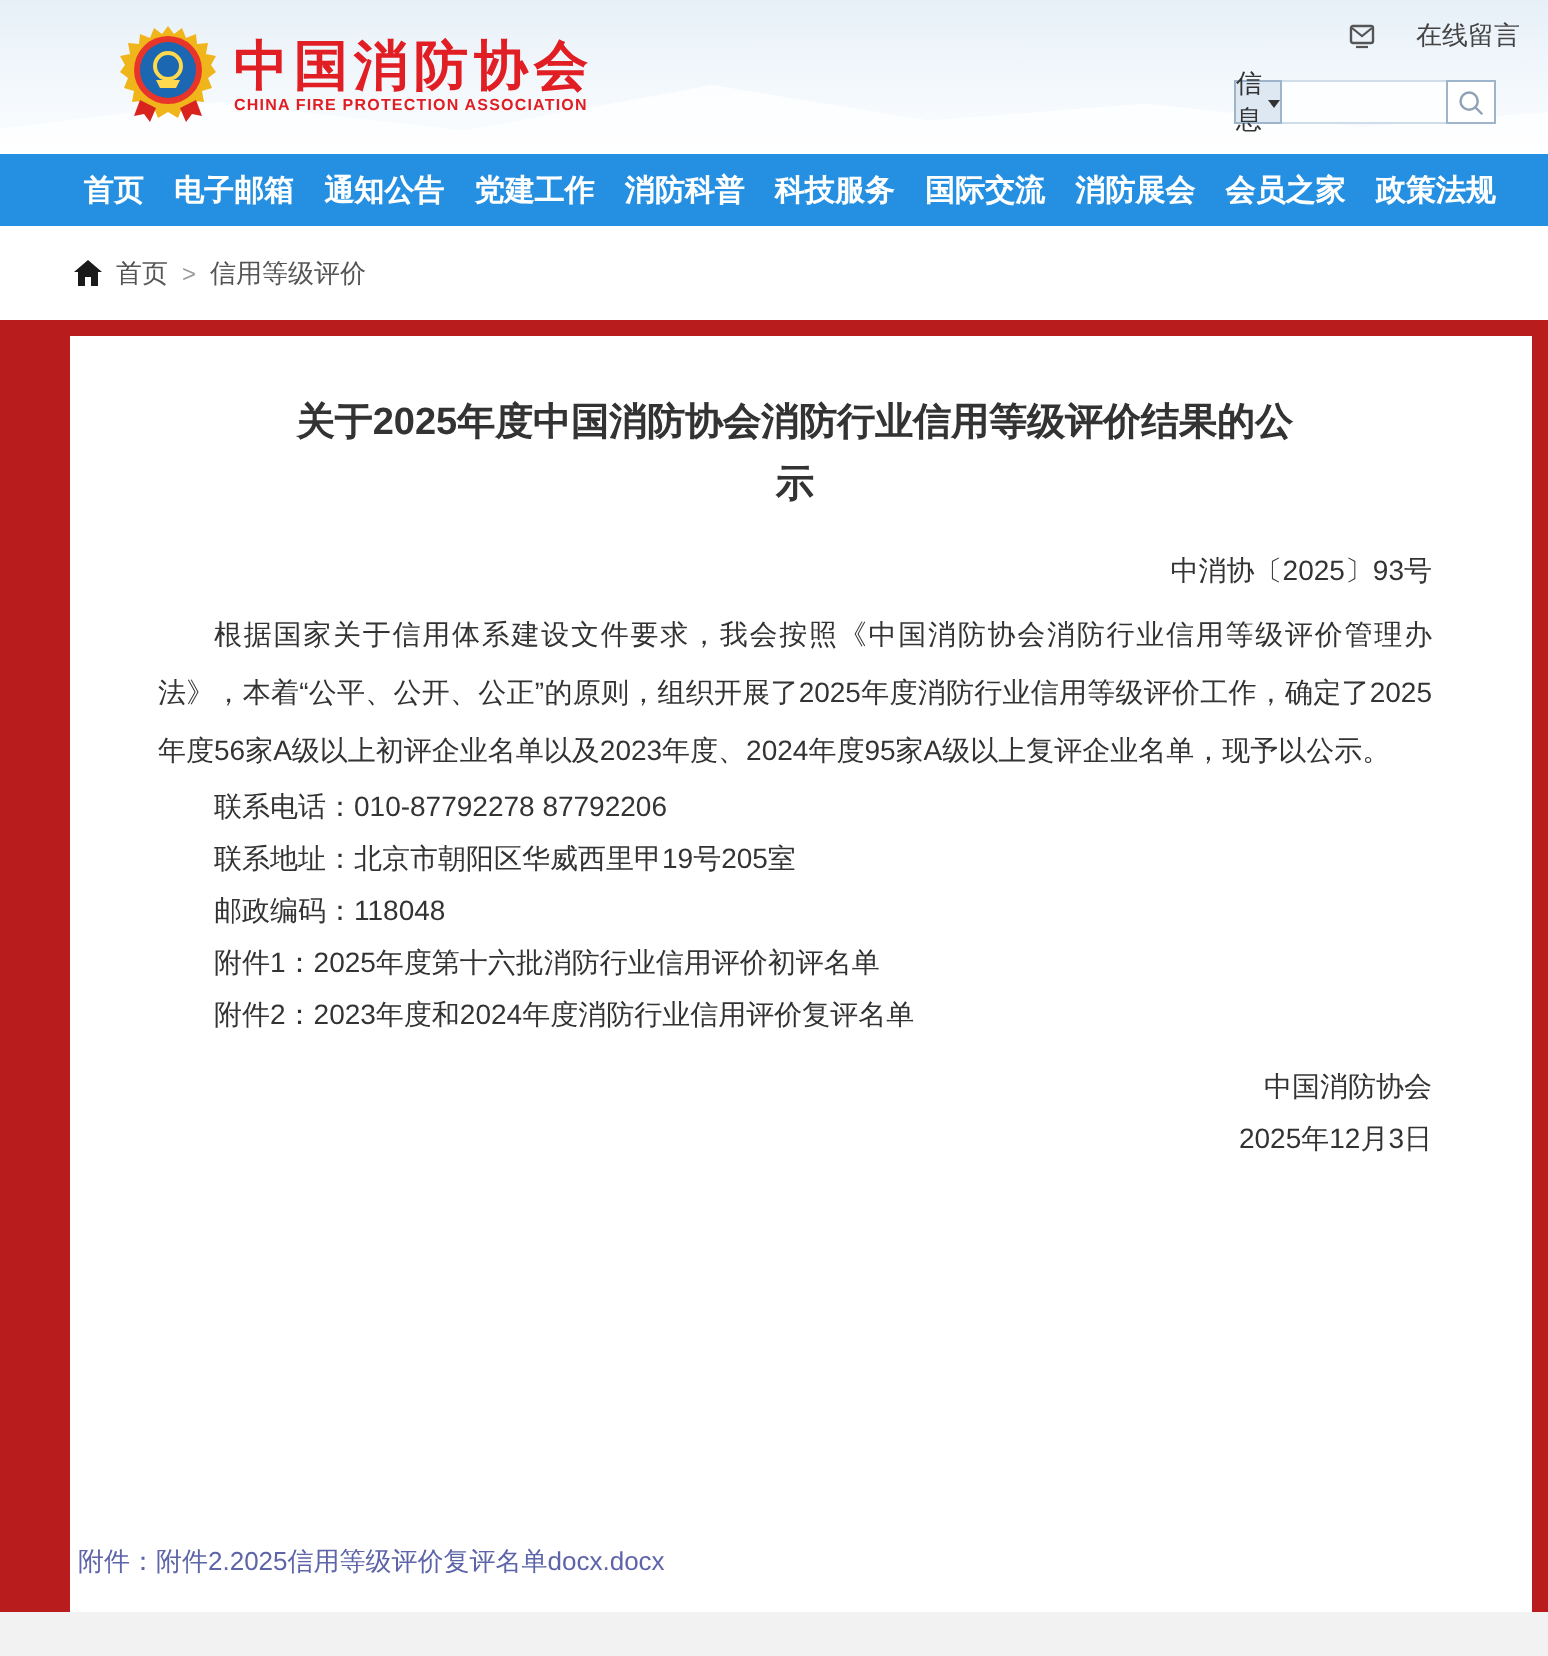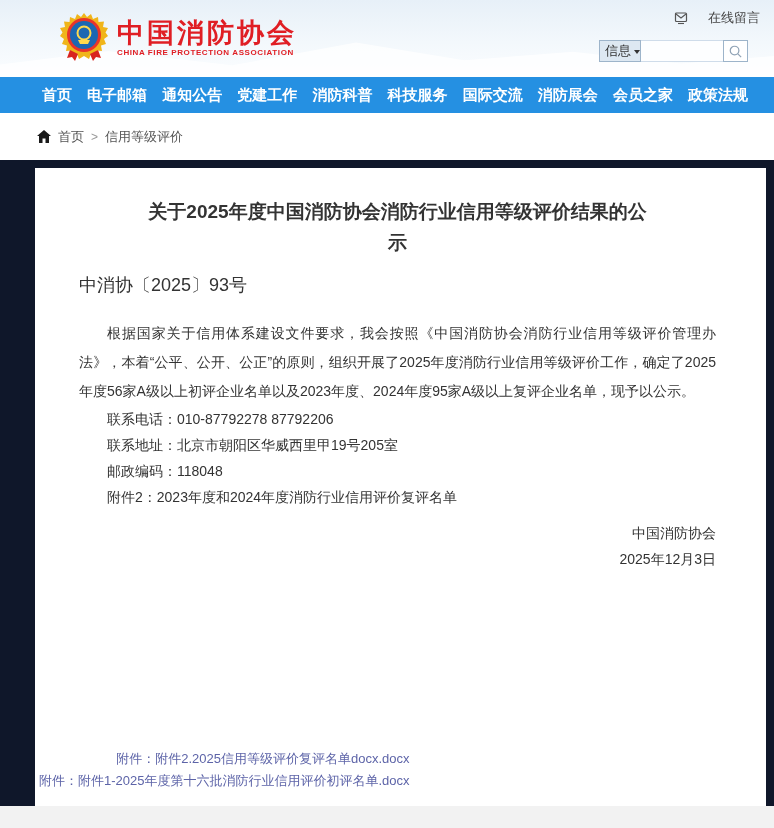--- a/index.html
+++ b/index.html
@@ -28,22 +28,22 @@
   .logo-text { display: flex; flex-direction: column; }
   .logo-cn { color: #e01e24; font-size: 27px; font-weight: bold; letter-spacing: 3px; line-height: 30px; }
   .logo-en { color: #e01e24; font-size: 8px; font-weight: bold; letter-spacing: 0.6px; margin-top: 0; }
   .online-message {
     position: absolute; top: 9px; right: 14px; z-index: 2;
     display: flex; align-items: center; gap: 20px;
     font-size: 13px; color: #444; text-decoration: none; cursor: pointer;
   }
   .search-bar { position: absolute; top: 40px; right: 26px; display: flex; height: 22px; z-index: 2; }
   .search-cat {
-    width: 42px; background: #dde8f2; border: 1px solid #9db4ca;
-    display: flex; align-items: center; justify-content: flex-end; gap: 3px;
+    width: 24px; background: #dde8f2; border: 1px solid #9db4ca;
+    display: flex; align-items: center; justify-content: space-between; gap: 3px;
     font-size: 13px; color: #333; cursor: pointer;
   }
   .caret-down { width: 0; height: 0; border-left: 3px solid transparent; border-right: 3px solid transparent; border-top: 4px solid #333; margin-top: 2px; }
   .search-input {
     width: 82px; border: 1px solid #cfdcea; border-left: none; border-right: none;
     background: #fdfeff; outline: none; font-size: 12px; padding: 0 4px;
   }
   .search-btn {
     width: 25px; background: #fff; border: 1px solid #9db4ca;
     display: flex; align-items: center; justify-content: center; cursor: pointer; padding: 0;
@@ -60,34 +60,34 @@
   
   .breadcrumb {
     height: 47px; background: #fff;
     display: flex; align-items: center; gap: 7px;
     padding-left: 37px; font-size: 13px; color: #555;
   }
   .breadcrumb a { color: #555; text-decoration: none; cursor: pointer; }
   .crumb-sep { color: #999; font-size: 12px; }
 
   
-  .main { background: #0f172a; padding-top: 8px; }
+  .main { background: #b91c1c; padding-top: 8px; }
   .card {
     margin-left: 35px; width: 731px; height: 638px;
     background: #fff; position: relative;
     padding: 28px 0 16px;
   }
   .article { padding: 0 50px 0 44px; }
   .article-title {
     font-size: 19px; font-weight: bold; color: #333;
     text-align: center; line-height: 31px;
     max-width: 505px; margin: 0 auto;
   }
-  .doc-number { font-size: 18px; color: #333; margin-top: 18px; line-height: 19px; }
-  .para { font-size: 14px; line-height: 29px; text-indent: 2em; text-align: justify; margin: 24px 0 0; }
+  .doc-number { text-align: right; font-size: 14px; color: #333; margin-top: 18px; line-height: 19px; }
+  .para { font-size: 14px; line-height: 29px; text-indent: 2em; text-align: justify; margin: 8px 0 0; }
   .para + .para { margin-top: 0; }
   .contact-line { font-size: 14px; line-height: 26px; text-indent: 2em; }
   .signature { text-align: right; font-size: 14px; line-height: 26px; margin-top: 10px; }
   .editors { text-align: center; font-size: 14px; line-height: 26px; color: #333; }
 
   
   .attachments { position: absolute; left: 4px; bottom: 14px; }
   .attachment-row { font-size: 13px; line-height: 22px; color: #5d64a8; text-align: right; }
   .attachment-row a { color: #5d64a8; text-decoration: none; cursor: pointer; }
 
@@ -169,29 +169,27 @@
 
 <div class="main">
   <div class="card">
     <div class="article">
       <h1 class="article-title">关于2025年度中国消防协会消防行业信用等级评价结果的公示</h1>
       <div class="doc-number">中消协〔2025〕93号</div>
       <p class="para">根据国家关于信用体系建设文件要求，我会按照《中国消防协会消防行业信用等级评价管理办法》，本着“公平、公开、公正”的原则，组织开展了2025年度消防行业信用等级评价工作，确定了2025年度56家A级以上初评企业名单以及2023年度、2024年度95家A级以上复评企业名单，现予以公示。</p>
       <div class="contact-line">联系电话：010-87792278 87792206</div>
       <div class="contact-line">联系地址：北京市朝阳区华威西里甲19号205室</div>
       <div class="contact-line">邮政编码：118048</div>
+      <div class="contact-line">附件1：2025年度第十六批消防行业信用评价初评名单</div>
       <div class="contact-line">附件2：2023年度和2024年度消防行业信用评价复评名单</div>
       <div class="signature">
         <div>中国消防协会</div>
         <div>2025年12月3日</div>
       </div>
     </div>
 
     <div class="attachments">
       <div class="attachment-row">
         <span>附件：</span><a>附件2.2025信用等级评价复评名单docx.docx</a>
       </div>
-      <div class="attachment-row">
-        <span>附件：</span><a>附件1-2025年度第十六批消防行业信用评价初评名单.docx</a>
-      </div>
     </div>
   </div>
 </div>
 
 </body></html>

